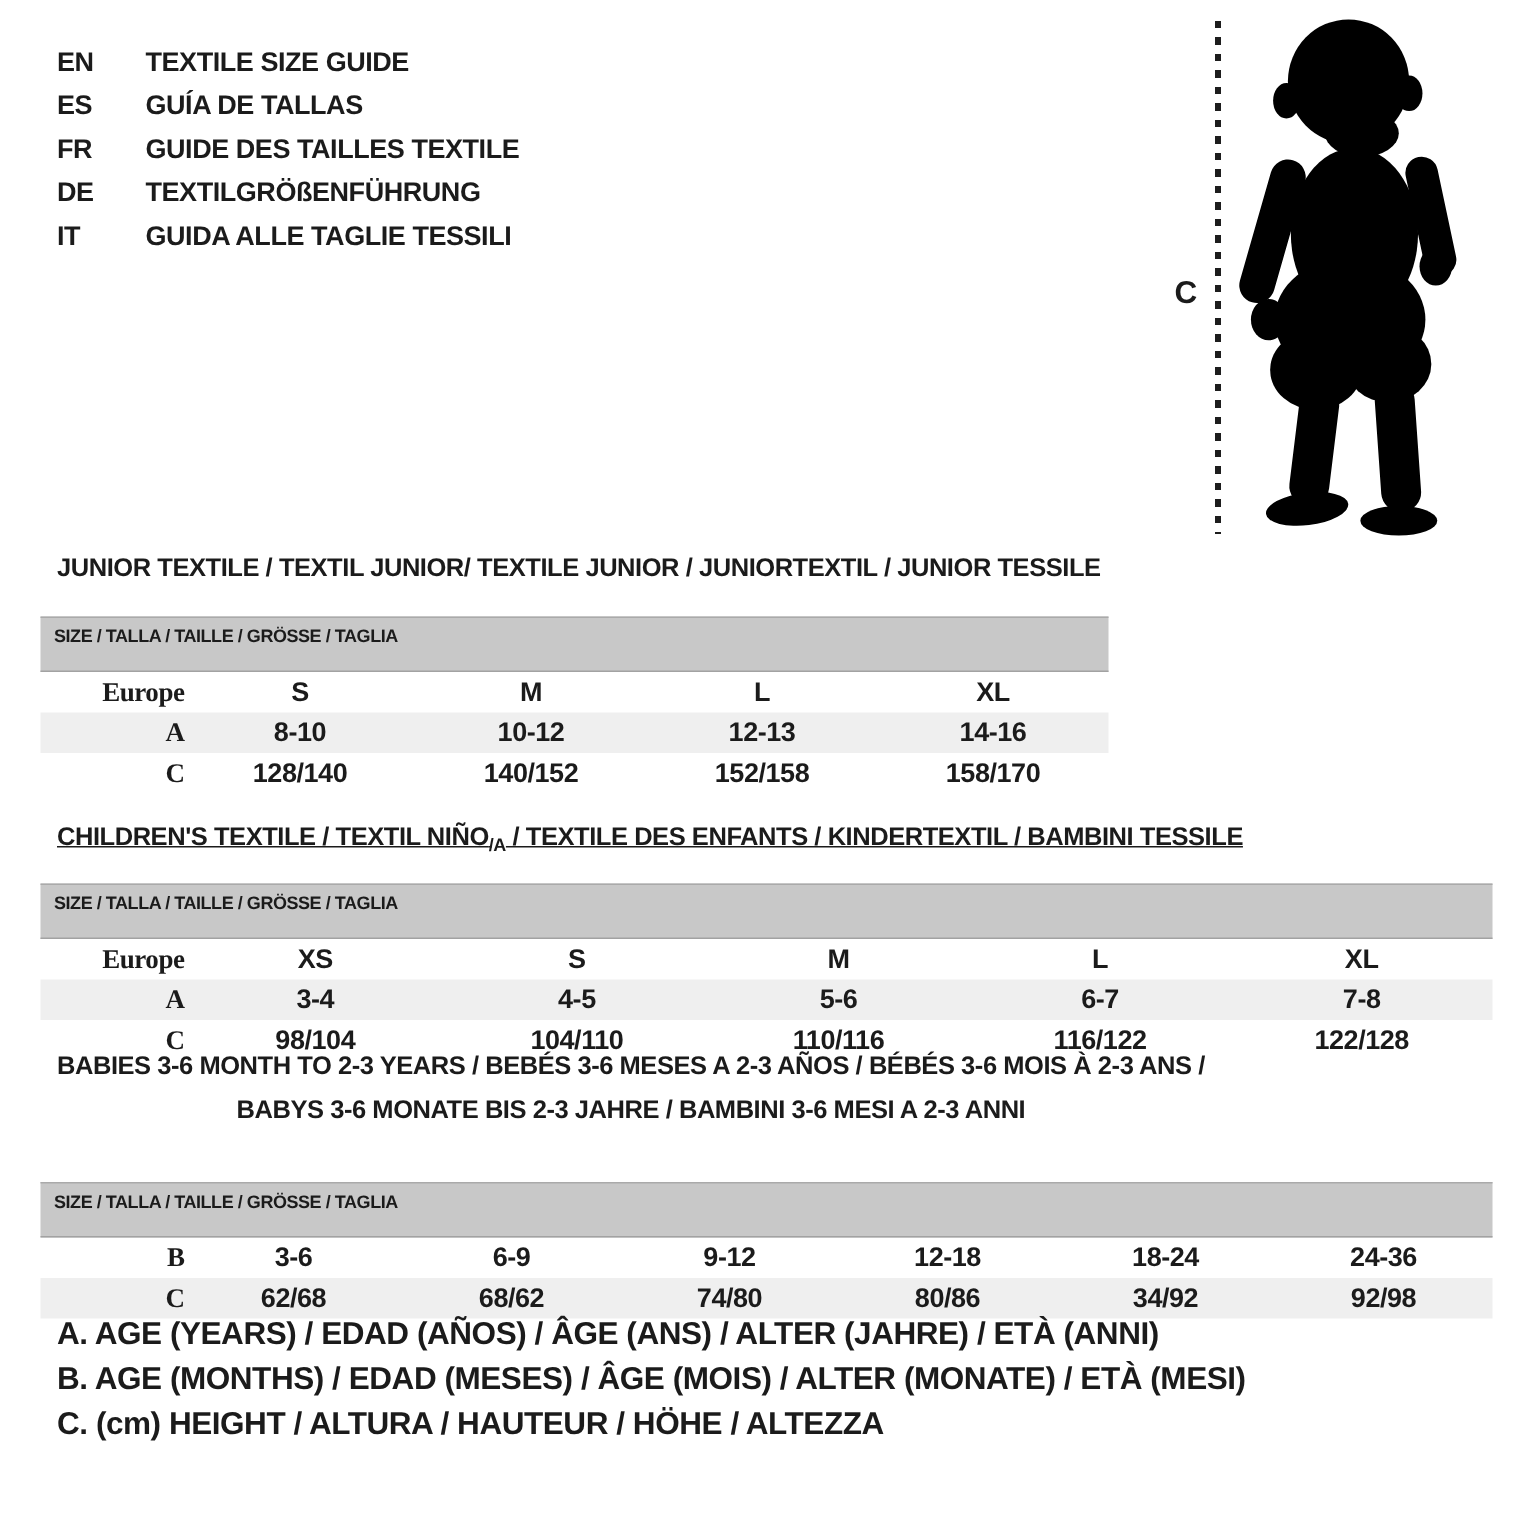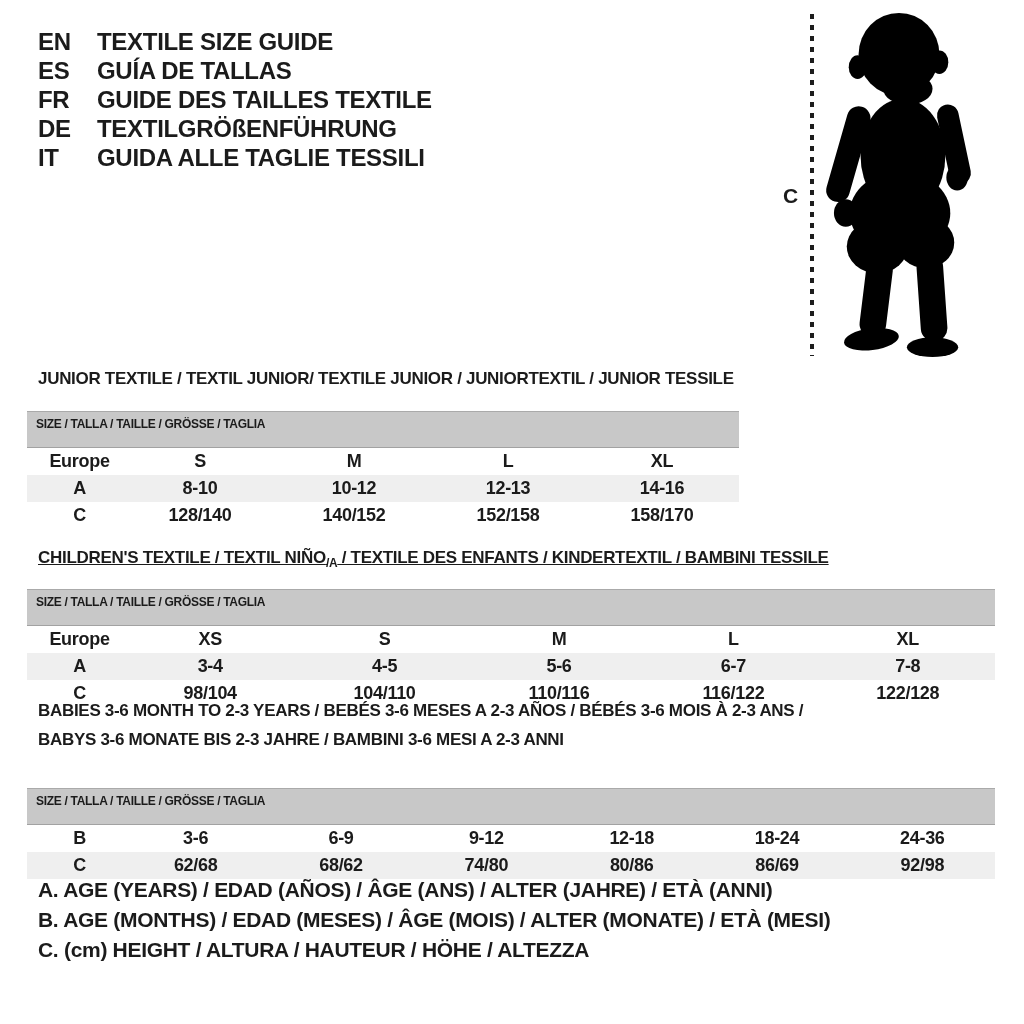--- a/index.html
+++ b/index.html
@@ -8,47 +8,47 @@
     position:relative;
     background:#ffffff;
     color:#1b1b1b;
     font-family:"Liberation Sans", sans-serif;
     overflow:hidden;
   }
 
   
   .lang-list { position:absolute; left:38px; top:27px; }
   .lang-row { display:flex; height:29px; align-items:center;
-              font-weight:700; font-size:24px; letter-spacing:-0.3px; }
+              font-weight:700; font-size:18px; letter-spacing:-0.3px; }
   .lang-code { width:59px; }
 
   
   .measure-line { position:absolute; left:810px; top:14px; width:4px; height:342px;
                   background:repeating-linear-gradient(to bottom,#1d1d1d 0 5px,transparent 5px 11px); }
   .measure-label { position:absolute; left:783px; top:184px;
                    font-size:21px; font-weight:700; }
   .toddler-svg { position:absolute; left:821px; top:8px; width:158px; height:350px; }
 
   
   .section-title { position:absolute; font-weight:700; font-size:17px;
-                   letter-spacing:-0.3px; white-space:nowrap; }
+                   letter-spacing:-0.3px; white-space:nowrap;text-align:center; }
   #junior-title   { left:38px; top:369px; }
   #children-title { left:38px; top:548px;text-decoration:underline; }
   #babies-title   { left:38px; top:696px; line-height:29px; }
   .subscript { font-size:12px; vertical-align:-4px; }
 
   
   .size-table { position:absolute; }
   .thead { background:#c8c8c8; border-top:1px solid #aaaaaa; border-bottom:1px solid #a2a2a2;
            height:37px; line-height:25px; padding-left:9px;
            font-weight:700; font-size:12px; letter-spacing:-0.3px; }
   .trow { display:grid; height:27px; align-items:center;
           font-size:18px; font-weight:700; letter-spacing:-0.3px; }
   .trow.shaded { background:#efefef; }
-  .tlabel { padding-left:9px; text-align:center; }
+  .tlabel { padding-left:9px; text-align:right;font-family:Liberation Serif, serif; }
   .tcell  { text-align:center; }
 
   #junior-table   { left:27px; top:411px; width:712px; }
   #junior-table .trow   { grid-template-columns:96px repeat(4,1fr); }
   #children-table { left:27px; top:589px; width:968px; }
   #children-table .trow { grid-template-columns:96px repeat(5,1fr); }
   #babies-table   { left:27px; top:788px; width:968px; }
   #babies-table .trow   { grid-template-columns:96px repeat(6,1fr); }
 
   
@@ -175,21 +175,21 @@
       <span class="tcell">12-18</span>
       <span class="tcell">18-24</span>
       <span class="tcell">24-36</span>
     </div>
     <div class="trow shaded">
       <span class="tlabel">C</span>
       <span class="tcell">62/68</span>
       <span class="tcell">68/62</span>
       <span class="tcell">74/80</span>
       <span class="tcell">80/86</span>
-      <span class="tcell">86/69</span>
+      <span class="tcell">34/92</span>
       <span class="tcell">92/98</span>
     </div>
   </div>
 
   <div class="notes">
     <div>A. AGE (YEARS) / EDAD (AÑOS) / ÂGE (ANS) / ALTER (JAHRE) / ETÀ (ANNI)</div>
     <div>B. AGE (MONTHS) / EDAD (MESES) / ÂGE (MOIS) / ALTER (MONATE) / ETÀ (MESI)</div>
     <div>C. (cm) HEIGHT / ALTURA / HAUTEUR / HÖHE / ALTEZZA</div>
   </div>
 

